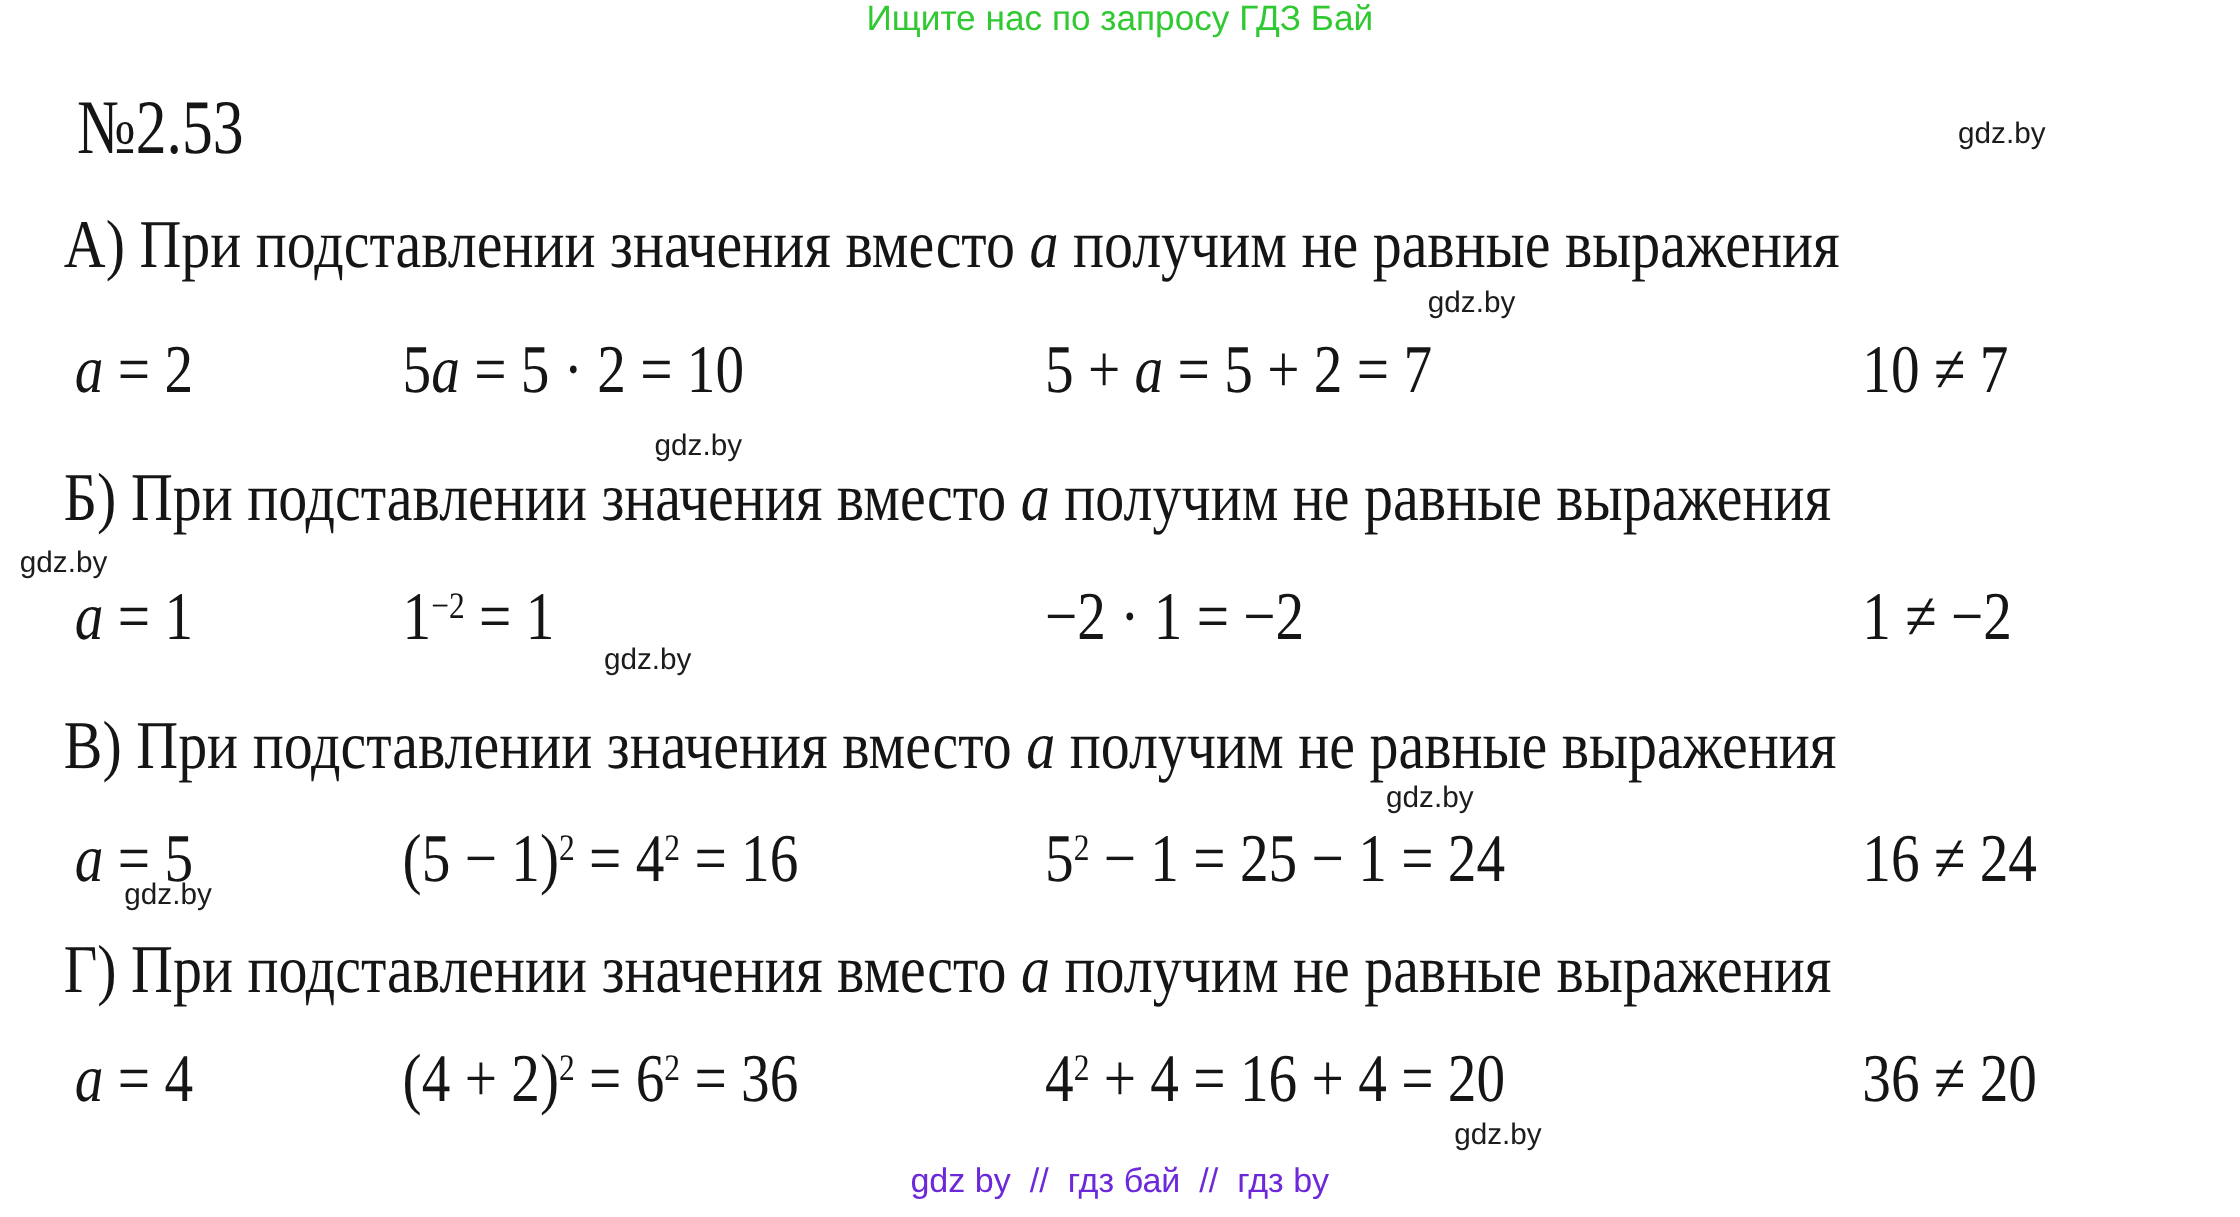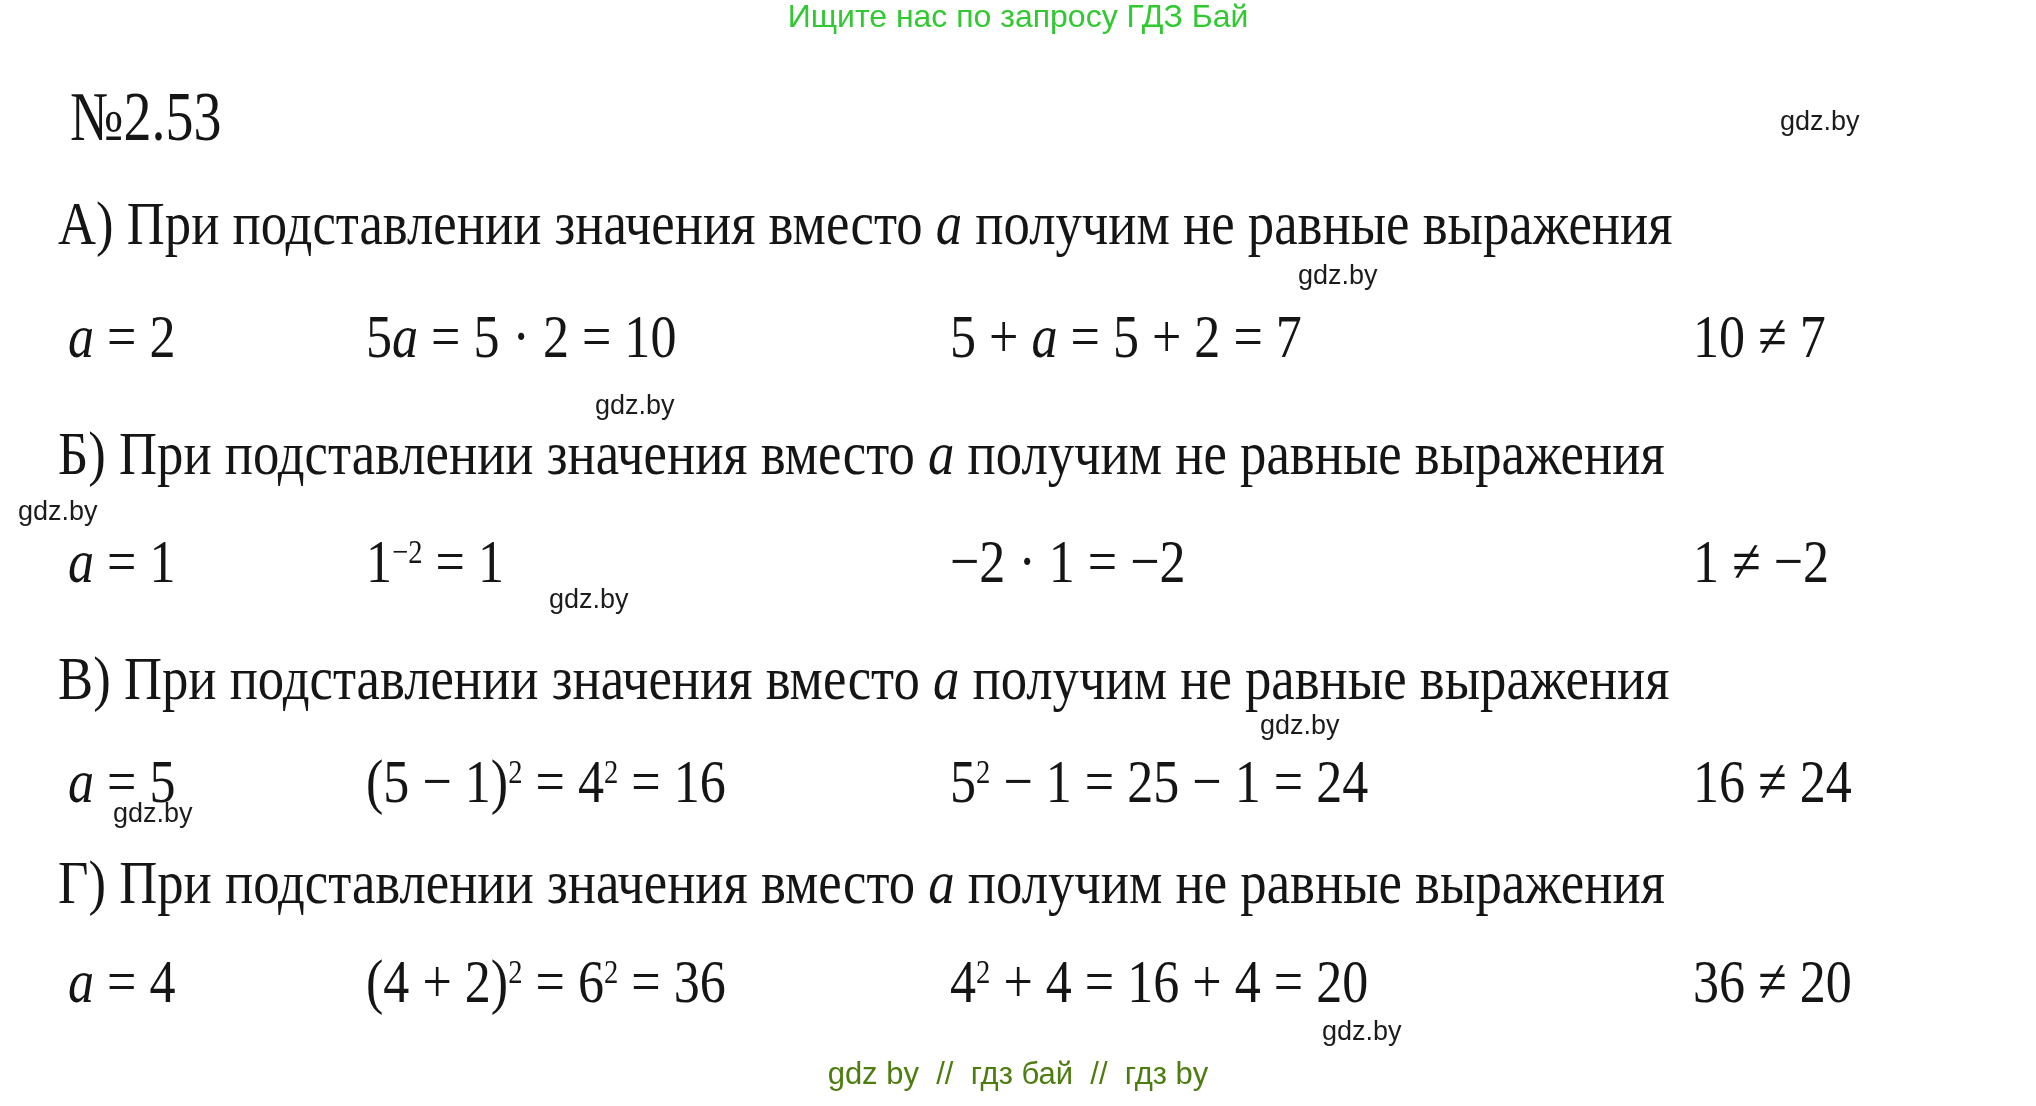--- a/index.html
+++ b/index.html
@@ -73,21 +73,21 @@
     font-size: 55%;
     vertical-align: 0.55em;
     line-height: 0;
   }
 
   
   .footer {
     position: absolute; top: 1056px; left: 0; width: 100%;
     text-align: center;
     font-family: "Liberation Sans", "DejaVu Sans", sans-serif;
-    font-size: 31px; color: #4d7c0f; white-space: pre;
+    font-size: 31px; color: #6d28d9; white-space: pre;
   }
 </style>
 </head>
 <body>
 
 <div>
 
   <div class="promo">Ищите нас по запросу ГДЗ Бай</div>
 
   <div class="problem-number">№2.53</div>

